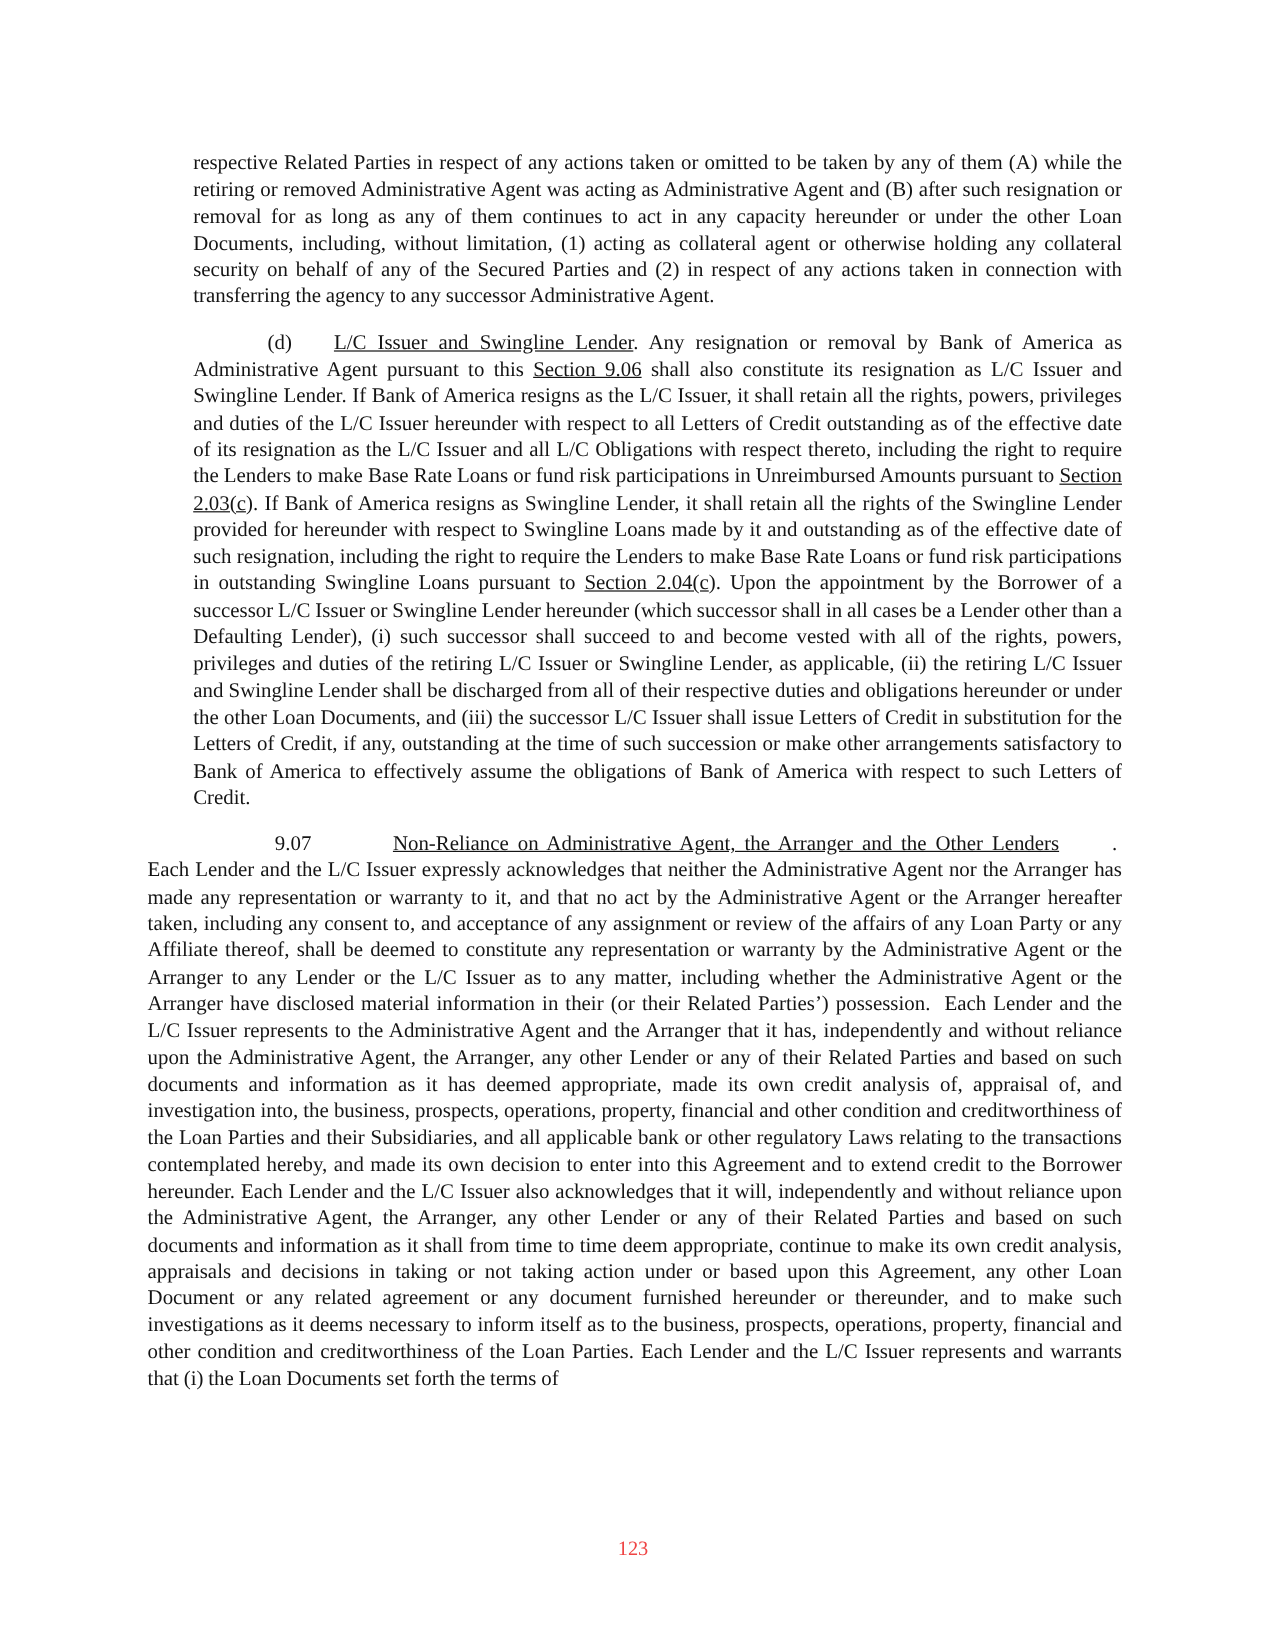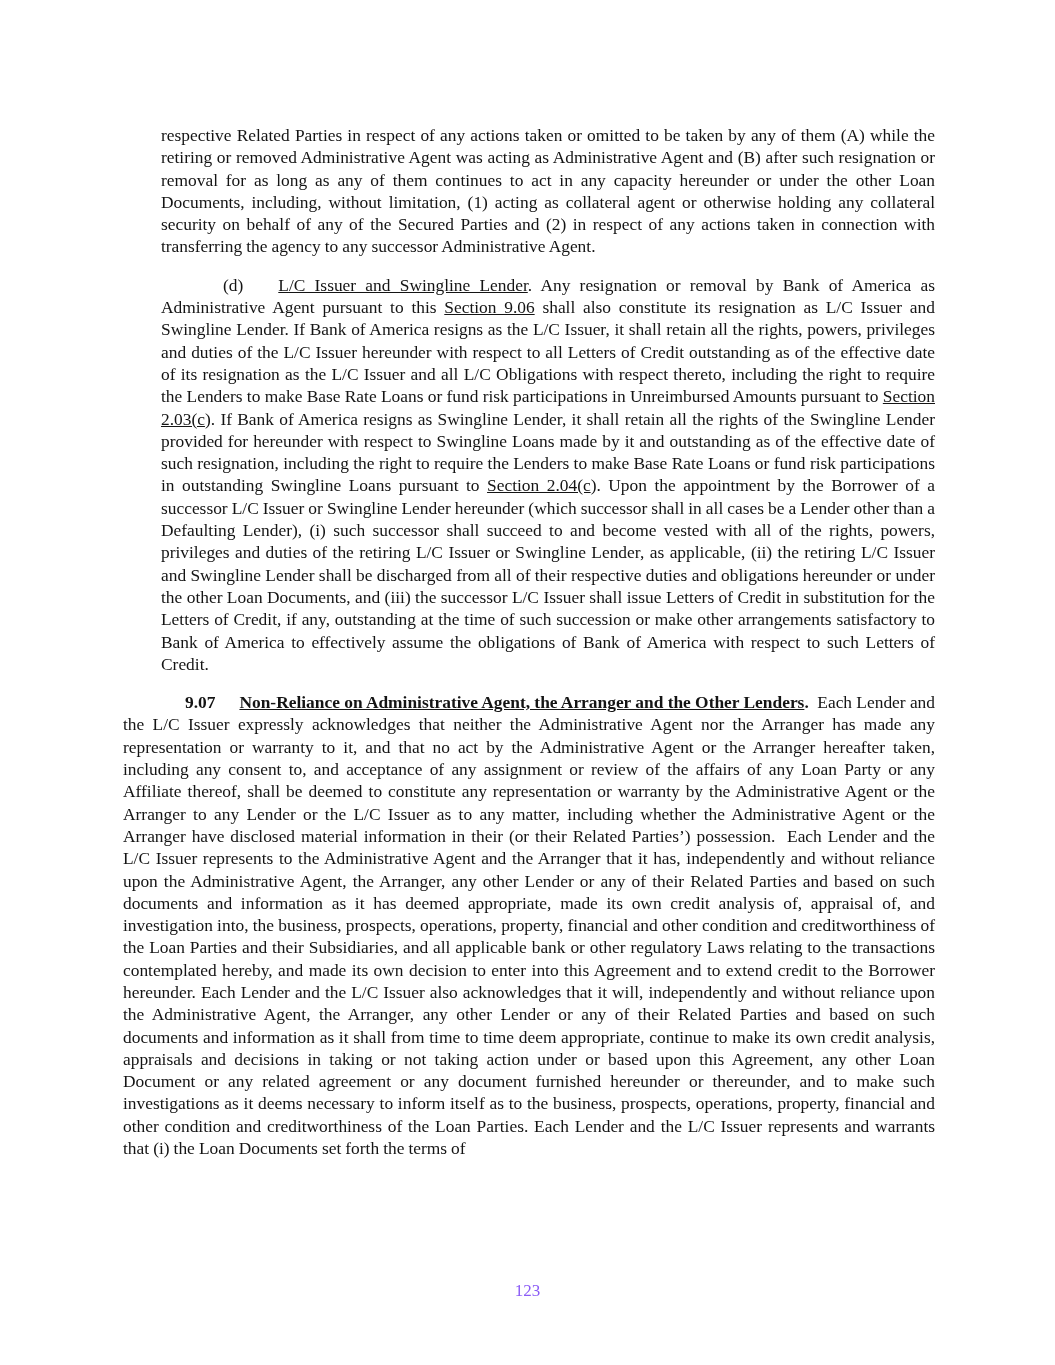--- a/index.html
+++ b/index.html
@@ -20,33 +20,33 @@
   }
   p.para {
     margin: 0 0 16px 0;
     text-align: justify;
     font-size: 17.4px;
     line-height: 22.3px;
     word-spacing: -0.3px;
   }
   p.para.sub { margin-left: 38px; }
   p.para.fli { text-indent: 62px; }
-  .b { font-weight: bold; }
+  .b { font-weight: normal; margin-left: 44px; }
   .u { text-decoration: underline; }
   .tab { display: inline-block; }
   .tab.wide { width: 35px; }
   .tab.narrow { width: 24px; }
   .footer {
     position: absolute;
     top: 1281px;
     left: 0;
     width: 100%;
     text-align: center;
     font-size: 17px;
-    color: #8b5cf6;
+    color: #ef4444;
   }
 </style>
 </head>
 <body>
 
 <div class="doc">
     <p class="para sub"><span>respective Related Parties in respect of any actions taken or omitted to be taken by any of them (A) while the retiring or removed Administrative Agent was acting as Administrative Agent and (B) after such resignation or removal for as long as any of them continues to act in any capacity hereunder or under the other Loan Documents, including, without limitation, (1) acting as collateral agent or otherwise holding any collateral security on behalf of any of the Secured Parties and (2) in respect of any actions taken in connection with transferring the agency to any successor Administrative Agent.</span></p>
     <p class="para sub fli"><span>(d)</span><span class="tab wide"></span><span class="u">L/C Issuer and Swingline Lender</span><span>. Any resignation or removal by Bank of America as Administrative Agent pursuant to this </span><span class="u">Section 9.06</span><span> shall also constitute its resignation as L/C Issuer and Swingline Lender. If Bank of America resigns as the L/C Issuer, it shall retain all the rights, powers, privileges and duties of the L/C Issuer hereunder with respect to all Letters of Credit outstanding as of the effective date of its resignation as the L/C Issuer and all L/C Obligations with respect thereto, including the right to require the Lenders to make Base Rate Loans or fund risk participations in Unreimbursed Amounts pursuant to </span><span class="u">Section 2.03(c</span><span>). If Bank of America resigns as Swingline Lender, it shall retain all the rights of the Swingline Lender provided for hereunder with respect to Swingline Loans made by it and outstanding as of the effective date of such resignation, including the right to require the Lenders to make Base Rate Loans or fund risk participations in outstanding Swingline Loans pursuant to </span><span class="u">Section 2.04(c</span><span>). Upon the appointment by the Borrower of a successor L/C Issuer or Swingline Lender hereunder (which successor shall in all cases be a Lender other than a Defaulting Lender), (i) such successor shall succeed to and become vested with all of the rights, powers, privileges and duties of the retiring L/C Issuer or Swingline Lender, as applicable, (ii) the retiring L/C Issuer and Swingline Lender shall be discharged from all of their respective duties and obligations hereunder or under the other Loan Documents, and (iii) the successor L/C Issuer shall issue Letters of Credit in substitution for the Letters of Credit, if any, outstanding at the time of such succession or make other arrangements satisfactory to Bank of America to effectively assume the obligations of Bank of America with respect to such Letters of Credit.</span></p>
     <p class="para section fli"><span class="b">9.07</span><span class="tab narrow"></span><span class="b u">Non-Reliance on Administrative Agent, the Arranger and the Other Lenders</span><span class="b">.</span><span>&nbsp; Each Lender and the L/C Issuer expressly acknowledges that neither the Administrative Agent nor the Arranger has made any representation or warranty to it, and that no act by the Administrative Agent or the Arranger hereafter taken, including any consent to, and acceptance of any assignment or review of the affairs of any Loan Party or any Affiliate thereof, shall be deemed to constitute any representation or warranty by the Administrative Agent or the Arranger to any Lender or the L/C Issuer as to any matter, including whether the Administrative Agent or the Arranger have disclosed material information in their (or their Related Parties’) possession.&nbsp; Each Lender and the L/C Issuer represents to the Administrative Agent and the Arranger that it has, independently and without reliance upon the Administrative Agent, the Arranger, any other Lender or any of their Related Parties and based on such documents and information as it has deemed appropriate, made its own credit analysis of, appraisal of, and investigation into, the business, prospects, operations, property, financial and other condition and creditworthiness of the Loan Parties and their Subsidiaries, and all applicable bank or other regulatory Laws relating to the transactions contemplated hereby, and made its own decision to enter into this Agreement and to extend credit to the Borrower hereunder. Each Lender and the L/C Issuer also acknowledges that it will, independently and without reliance upon the Administrative Agent, the Arranger, any other Lender or any of their Related Parties and based on such documents and information as it shall from time to time deem appropriate, continue to make its own credit analysis, appraisals and decisions in taking or not taking action under or based upon this Agreement, any other Loan Document or any related agreement or any document furnished hereunder or thereunder, and to make such investigations as it deems necessary to inform itself as to the business, prospects, operations, property, financial and other condition and creditworthiness of the Loan Parties. Each Lender and the L/C Issuer represents and warrants that (i) the Loan Documents set forth the terms of</span></p>
   </div>

